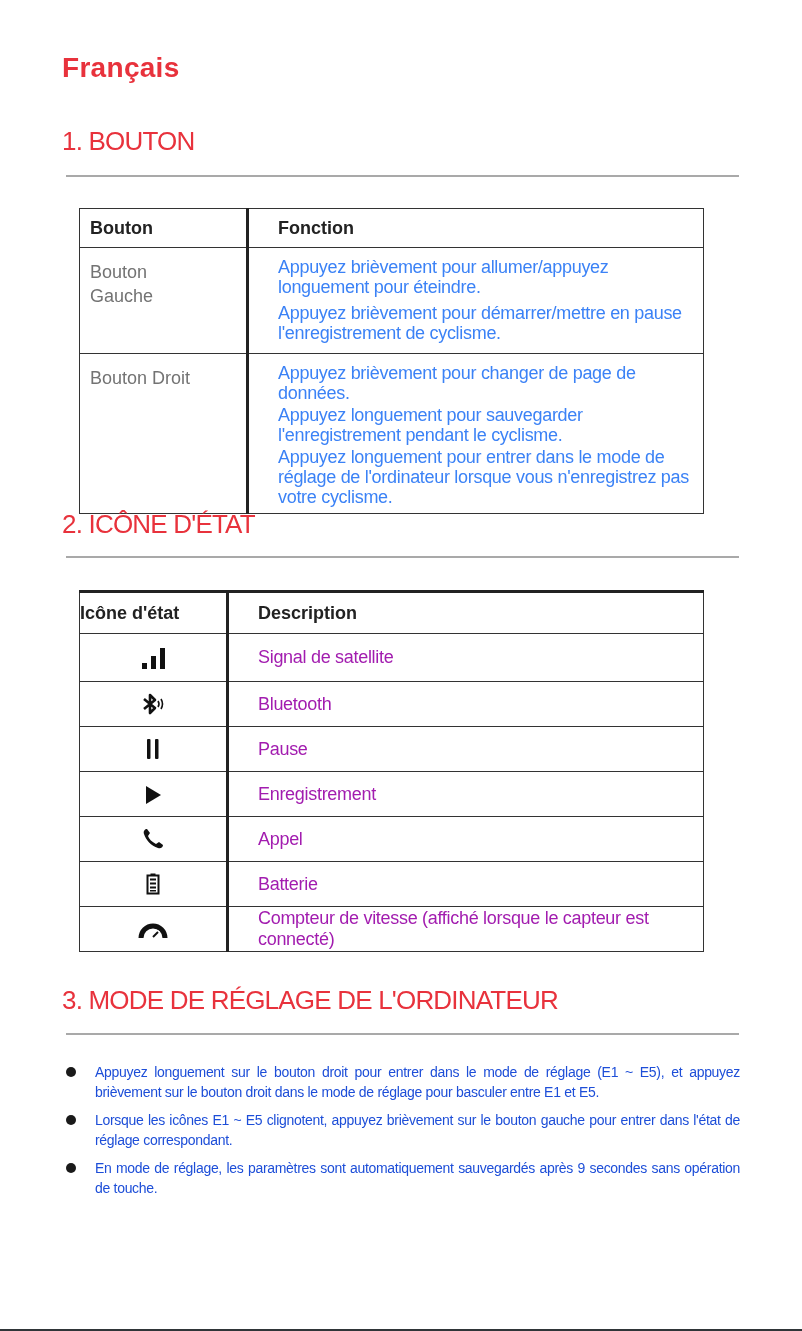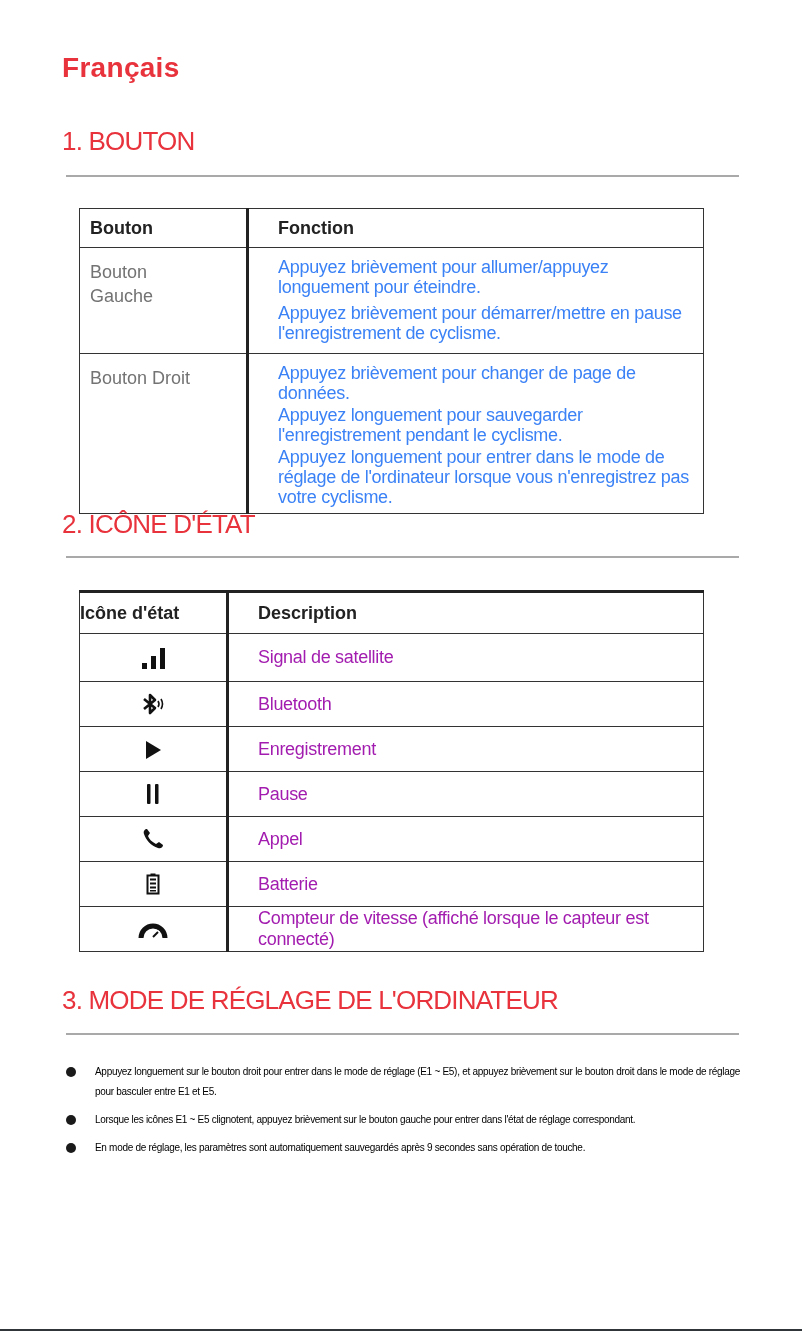--- a/index.html
+++ b/index.html
@@ -39,21 +39,21 @@
     .icon-table thead th { height: 40px; vertical-align: middle; }
     .icon-table th.col1 { }
     .icon-table th.col2 { padding-left: 29px; }
     .icon-table tbody td { height: 44px; vertical-align: middle; }
     .icon-table td.col1 { text-align: center; }
     .icon-table td.col2 { padding-left: 29px; color: #a21caf; letter-spacing: -0.3px; }
     .icon-table svg { display: inline-block; vertical-align: middle; }
 
     .bullets {
       position: absolute; left: 66px; width: 674px; margin: 0; padding: 0; list-style: none;
-      font-size: 10px; color: #000000; line-height: 20px;
+      font-size: 14px; color: #1d4ed8; line-height: 20px;
     }
     .bullets li {
       position: relative; padding-left: 29px; margin-bottom: 8px; text-align: justify; letter-spacing: -0.3px;
     }
     .bullets .dot {
       position: absolute; left: 0; top: 5px; width: 10px; height: 10px; border-radius: 50%; background: #1a1a1a;
     }
     .bottom-bar {
       position: absolute; left: 0; bottom: 0; width: 802px; height: 2px; background: #2f3538;
     }
@@ -120,34 +120,34 @@
         <svg width="26" height="22" viewBox="0 0 26 22">
           <path d="M4 6 L15 15 L10 20 L10 2 L15 7 L4 16" fill="none" stroke="#111" stroke-width="2.6" stroke-linejoin="round"></path>
           <path d="M18 8 Q20 11 18 14" fill="none" stroke="#111" stroke-width="1.6"></path>
           <path d="M21 6 Q24 11 21 16" fill="none" stroke="#111" stroke-width="1.6"></path>
         </svg>
       </td>
       <td class="col2">Bluetooth</td>
     </tr>
     <tr>
       <td class="col1">
-        <svg width="18" height="20" viewBox="0 0 18 20">
-          <path d="M2 1 L17 10 L2 19 Z" fill="#111"></path>
-        </svg>
-      </td>
-      <td class="col2">Enregistrement</td>
-    </tr>
-    <tr>
-      <td class="col1">
         <svg width="14" height="22" viewBox="0 0 14 22">
           <rect x="1" y="1" width="3.5" height="20" rx="1" fill="#111"></rect>
           <rect x="9" y="1" width="3.5" height="20" rx="1" fill="#111"></rect>
         </svg>
       </td>
       <td class="col2">Pause</td>
+    </tr>
+    <tr>
+      <td class="col1">
+        <svg width="18" height="20" viewBox="0 0 18 20">
+          <path d="M2 1 L17 10 L2 19 Z" fill="#111"></path>
+        </svg>
+      </td>
+      <td class="col2">Enregistrement</td>
     </tr>
     <tr>
       <td class="col1">
         <svg width="24" height="24" viewBox="0 0 24 24">
           <path d="M6 2 C4 2 2 4 3 7 C5 13 10 19 17 21 C20 22 22 20 22 18 L18 15 L15 17 C11 15 8 12 7 9 L9 6 Z" fill="#111"></path>
         </svg>
       </td>
       <td class="col2">Appel</td>
     </tr>
     <tr>

